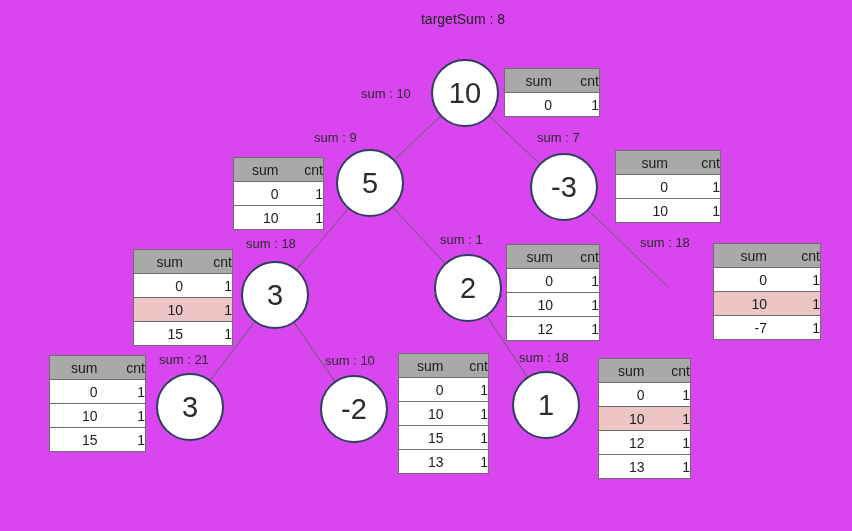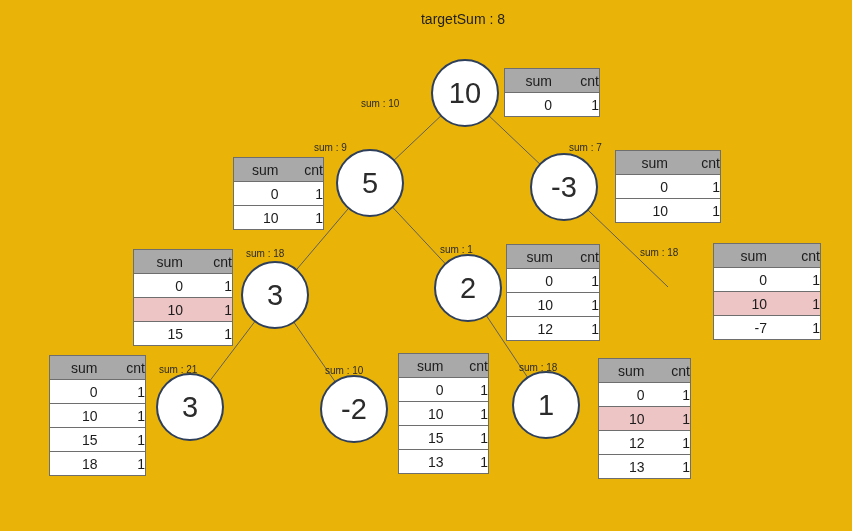--- a/index.html
+++ b/index.html
@@ -11,21 +11,21 @@
   }
   * { margin: 0; padding: 0; }
   body {
     background: #ffffff;
     font-family: "Liberation Sans", sans-serif;
   }
   .canvas {
     position: relative;
     width: 852px;
     height: 531px;
-    background: #eab308;
+    background: #d946ef;
     overflow: hidden;
   }
   .edges-layer {
     position: absolute;
     left: 0; top: 0;
     width: 852px; height: 531px;
     z-index: 1;
   }
   .edge { stroke: var(--edge); stroke-width: 1; }
   .title {
@@ -46,25 +46,24 @@
     background: #ffffff;
     display: flex;
     align-items: center;
     justify-content: center;
     font-size: 29px;
     color: #2b2b2b;
     z-index: 2;
   }
   .sum-label {
     position: absolute;
-    font-size: 10px;
+    font-size: 13px;
     color: #2b2b2b;
     white-space: nowrap;
     z-index: 2;
-    margin-top: 12px;
   }
   table.ptable {
     position: absolute;
     border-collapse: collapse;
     background: #ffffff;
     font-size: 14px;
     color: #1c1c1c;
     text-align: right;
     z-index: 3;
     border: 1px solid var(--tborder);
@@ -131,21 +130,21 @@
           <td>0</td>
           <td>1</td>
         </tr>
       <tr>
           <td>10</td>
           <td>1</td>
         </tr>
     </tbody>
   </table>
 
-  <div class="sum-label" style="left:569px;top:130px">sum : 7</div>
+  <div class="sum-label" style="left:537px;top:130px">sum : 7</div>
   <div class="node" style="left:530px;top:153px">-3</div>
   <table class="ptable" style="left:615px;top:150px;width:106px">
     <thead>
         <tr>
       <th>sum</th>
       <th>cnt</th>
     </tr>
       </thead>
     <tbody>
       <tr>
@@ -248,24 +247,20 @@
           <td>1</td>
         </tr>
       <tr>
           <td>10</td>
           <td>1</td>
         </tr>
       <tr>
           <td>15</td>
           <td>1</td>
         </tr>
-      <tr>
-          <td>18</td>
-          <td>1</td>
-        </tr>
     </tbody>
   </table>
 
   <div class="sum-label" style="left:325px;top:353px">sum : 10</div>
   <div class="node" style="left:320px;top:375px">-2</div>
   <table class="ptable" style="left:398px;top:353px;width:91px">
     <thead>
         <tr>
       <th>sum</th>
       <th>cnt</th>

